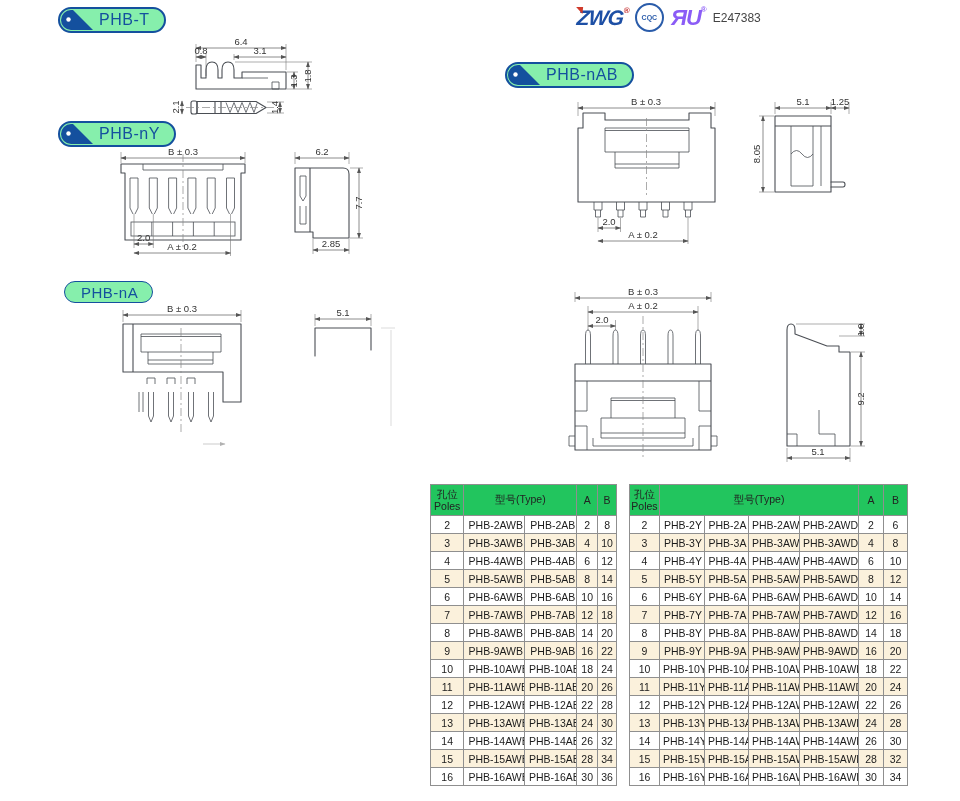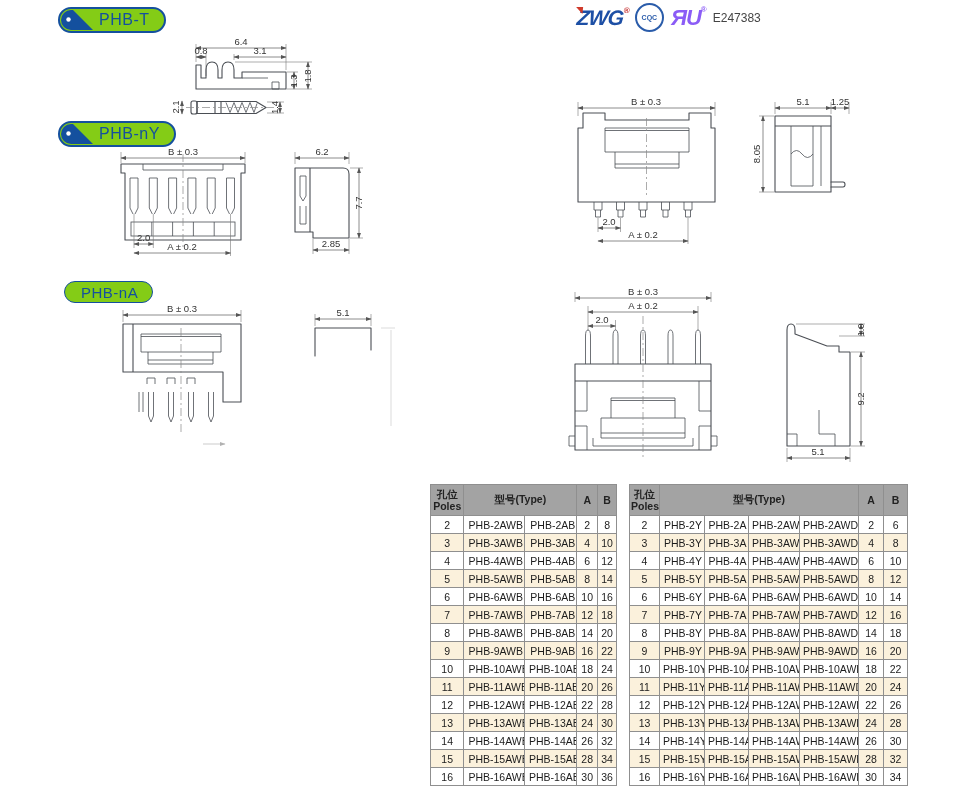--- a/index.html
+++ b/index.html
@@ -1,21 +1,21 @@
 <!DOCTYPE html>
 <html><head>
 <meta charset="utf-8">
 <style>
   html,body{margin:0;padding:0;background:#fff;}
   body{width:960px;height:801px;font-family:"Liberation Sans",sans-serif;position:relative;overflow:hidden;}
   .sheet{position:relative;width:960px;height:801px;background:#ffffff;}
 
   
   .pill{position:absolute;height:22px;display:flex;align-items:center;border:2px solid #14509e;
-        border-radius:13px;background:#84cc16;padding:0 14px 0 0;color:#14509e;font-size:16px;
+        border-radius:13px;background:#86efac;padding:0 14px 0 0;color:#14509e;font-size:16px;
         font-weight:500;letter-spacing:.5px;white-space:nowrap;}
   .pill .flagwrap{width:36px;height:22px;margin-right:3px;flex:0 0 auto;}
   .pill.noflag{border-width:1.5px;padding-left:16px;height:20px;font-size:15px;}
 
   
   .logos{position:absolute;left:577px;top:3px;display:flex;align-items:center;gap:7px;}
   .brand{color:#1d4fa5;font-weight:bold;font-style:italic;font-size:21px;letter-spacing:-1px;
          position:relative;transform:skewX(-6deg);}
   .brand .reg{font-size:8px;font-style:normal;vertical-align:top;color:#c22727;}
   .brand:before{content:"";position:absolute;left:-2px;top:1px;width:0;height:0;
@@ -33,21 +33,21 @@
   .pt{stroke:#4a4e54;stroke-width:.8;fill:none;}
   .d{stroke:#666;stroke-width:.75;fill:none;}
   .e{stroke:#777;stroke-width:.6;fill:none;}
   .c{stroke:#888;stroke-width:.7;fill:none;stroke-dasharray:8 3 2 3;}
   .faint{opacity:.45;}
 
   
   table{border-collapse:collapse;position:absolute;table-layout:fixed;background:#fff;
         font-size:10.5px;color:#1c1c1c;border:1.5px solid #6e6e6e;}
   th,td{border:1px solid #8f8f8f;text-align:center;height:17px;padding:0 1px;overflow:hidden;white-space:nowrap;}
-  thead th{background:#a3a3a3;font-weight:bold;height:30px;font-size:10.5px;color:#222;}
+  thead th{background:#22c55e;font-weight:normal;height:30px;font-size:10.5px;color:#222;}
   .poleshdr div{line-height:12px;}
   tr.alt td{background:#fbf1dc;}
   .ltab td:nth-child(2),.ltab td:nth-child(3){text-align:right;padding-left:4px;}
   .rtab td:nth-child(n+2):nth-child(-n+5){text-align:center;padding-left:3px;}
 </style>
 </head>
 <body>
 
 <div class="sheet">
 
@@ -73,20 +73,27 @@
           <path d="M11,1 A10,10 0 0 0 11,21 H33 L13,1 Z" fill="#14509e"></path>
           <circle cx="8.5" cy="10.5" r="2.2" fill="#fff"></circle>
         </svg></span>
     <span>PHB-nY</span>
   </div>
 
   <div class="pill noflag" style="left:64px;top:281px;justify-content:flex-end;">
     <span>PHB-nA</span>
   </div>
 
+  <div class="pill" style="left:505px;top:62px;">
+    <span class="flagwrap"><svg width="36" height="22" viewBox="0 0 36 22" style="position:static">
+          <path d="M11,1 A10,10 0 0 0 11,21 H33 L13,1 Z" fill="#14509e"></path>
+          <circle cx="8.5" cy="10.5" r="2.2" fill="#fff"></circle>
+        </svg></span>
+    <span>PHB-nAB</span>
+  </div>
 
 
   <svg style="left:168px;top:26px;" width="160" height="96" viewBox="0 0 160 96">
     <defs>
         <marker id="m1" viewBox="0 0 10 10" refX="9" refY="5" markerWidth="7.5" markerHeight="7.5" orient="auto-start-reverse">
           <path d="M0,1.5 L10,5 L0,8.5 z" fill="#555"></path>
         </marker>
       </defs>
     <path class="e" d="M28,18 V36 M118,18 V44 M38,28 V50 M66,28 V34"></path>
     <line class="d" x1="28" y1="22" x2="118" y2="22" marker-start="url(#m1)" marker-end="url(#m1)"></line>

